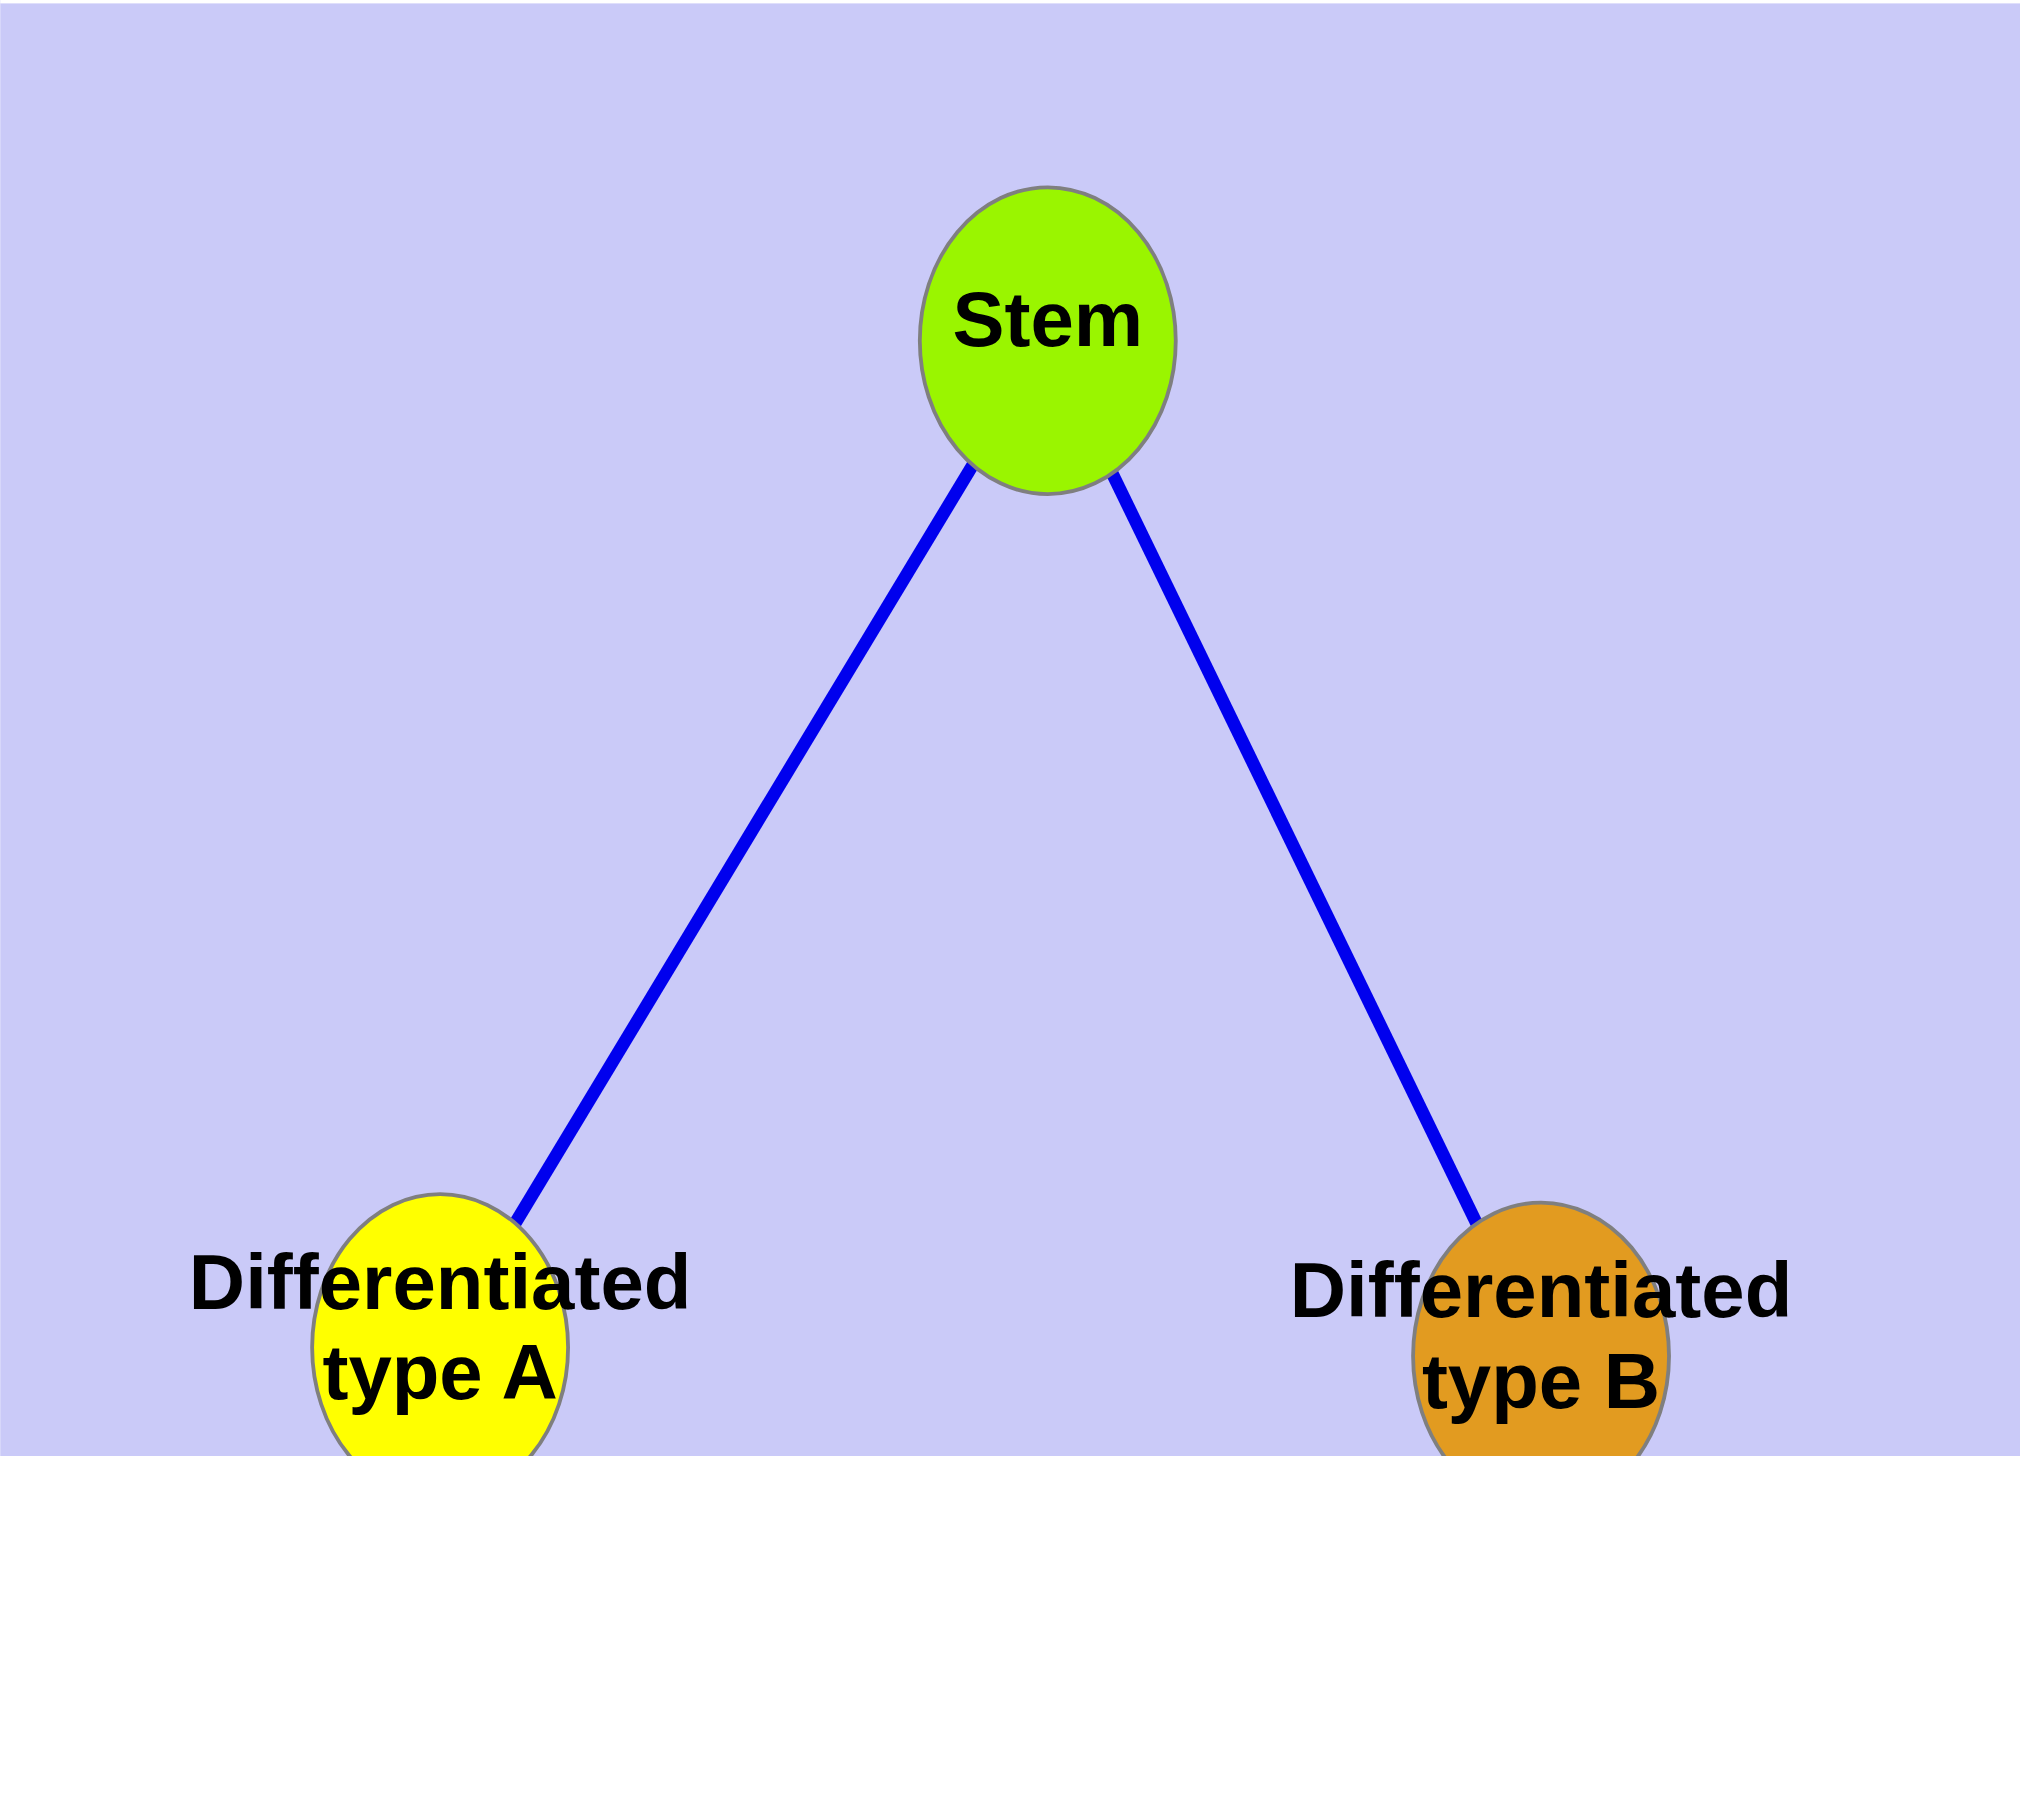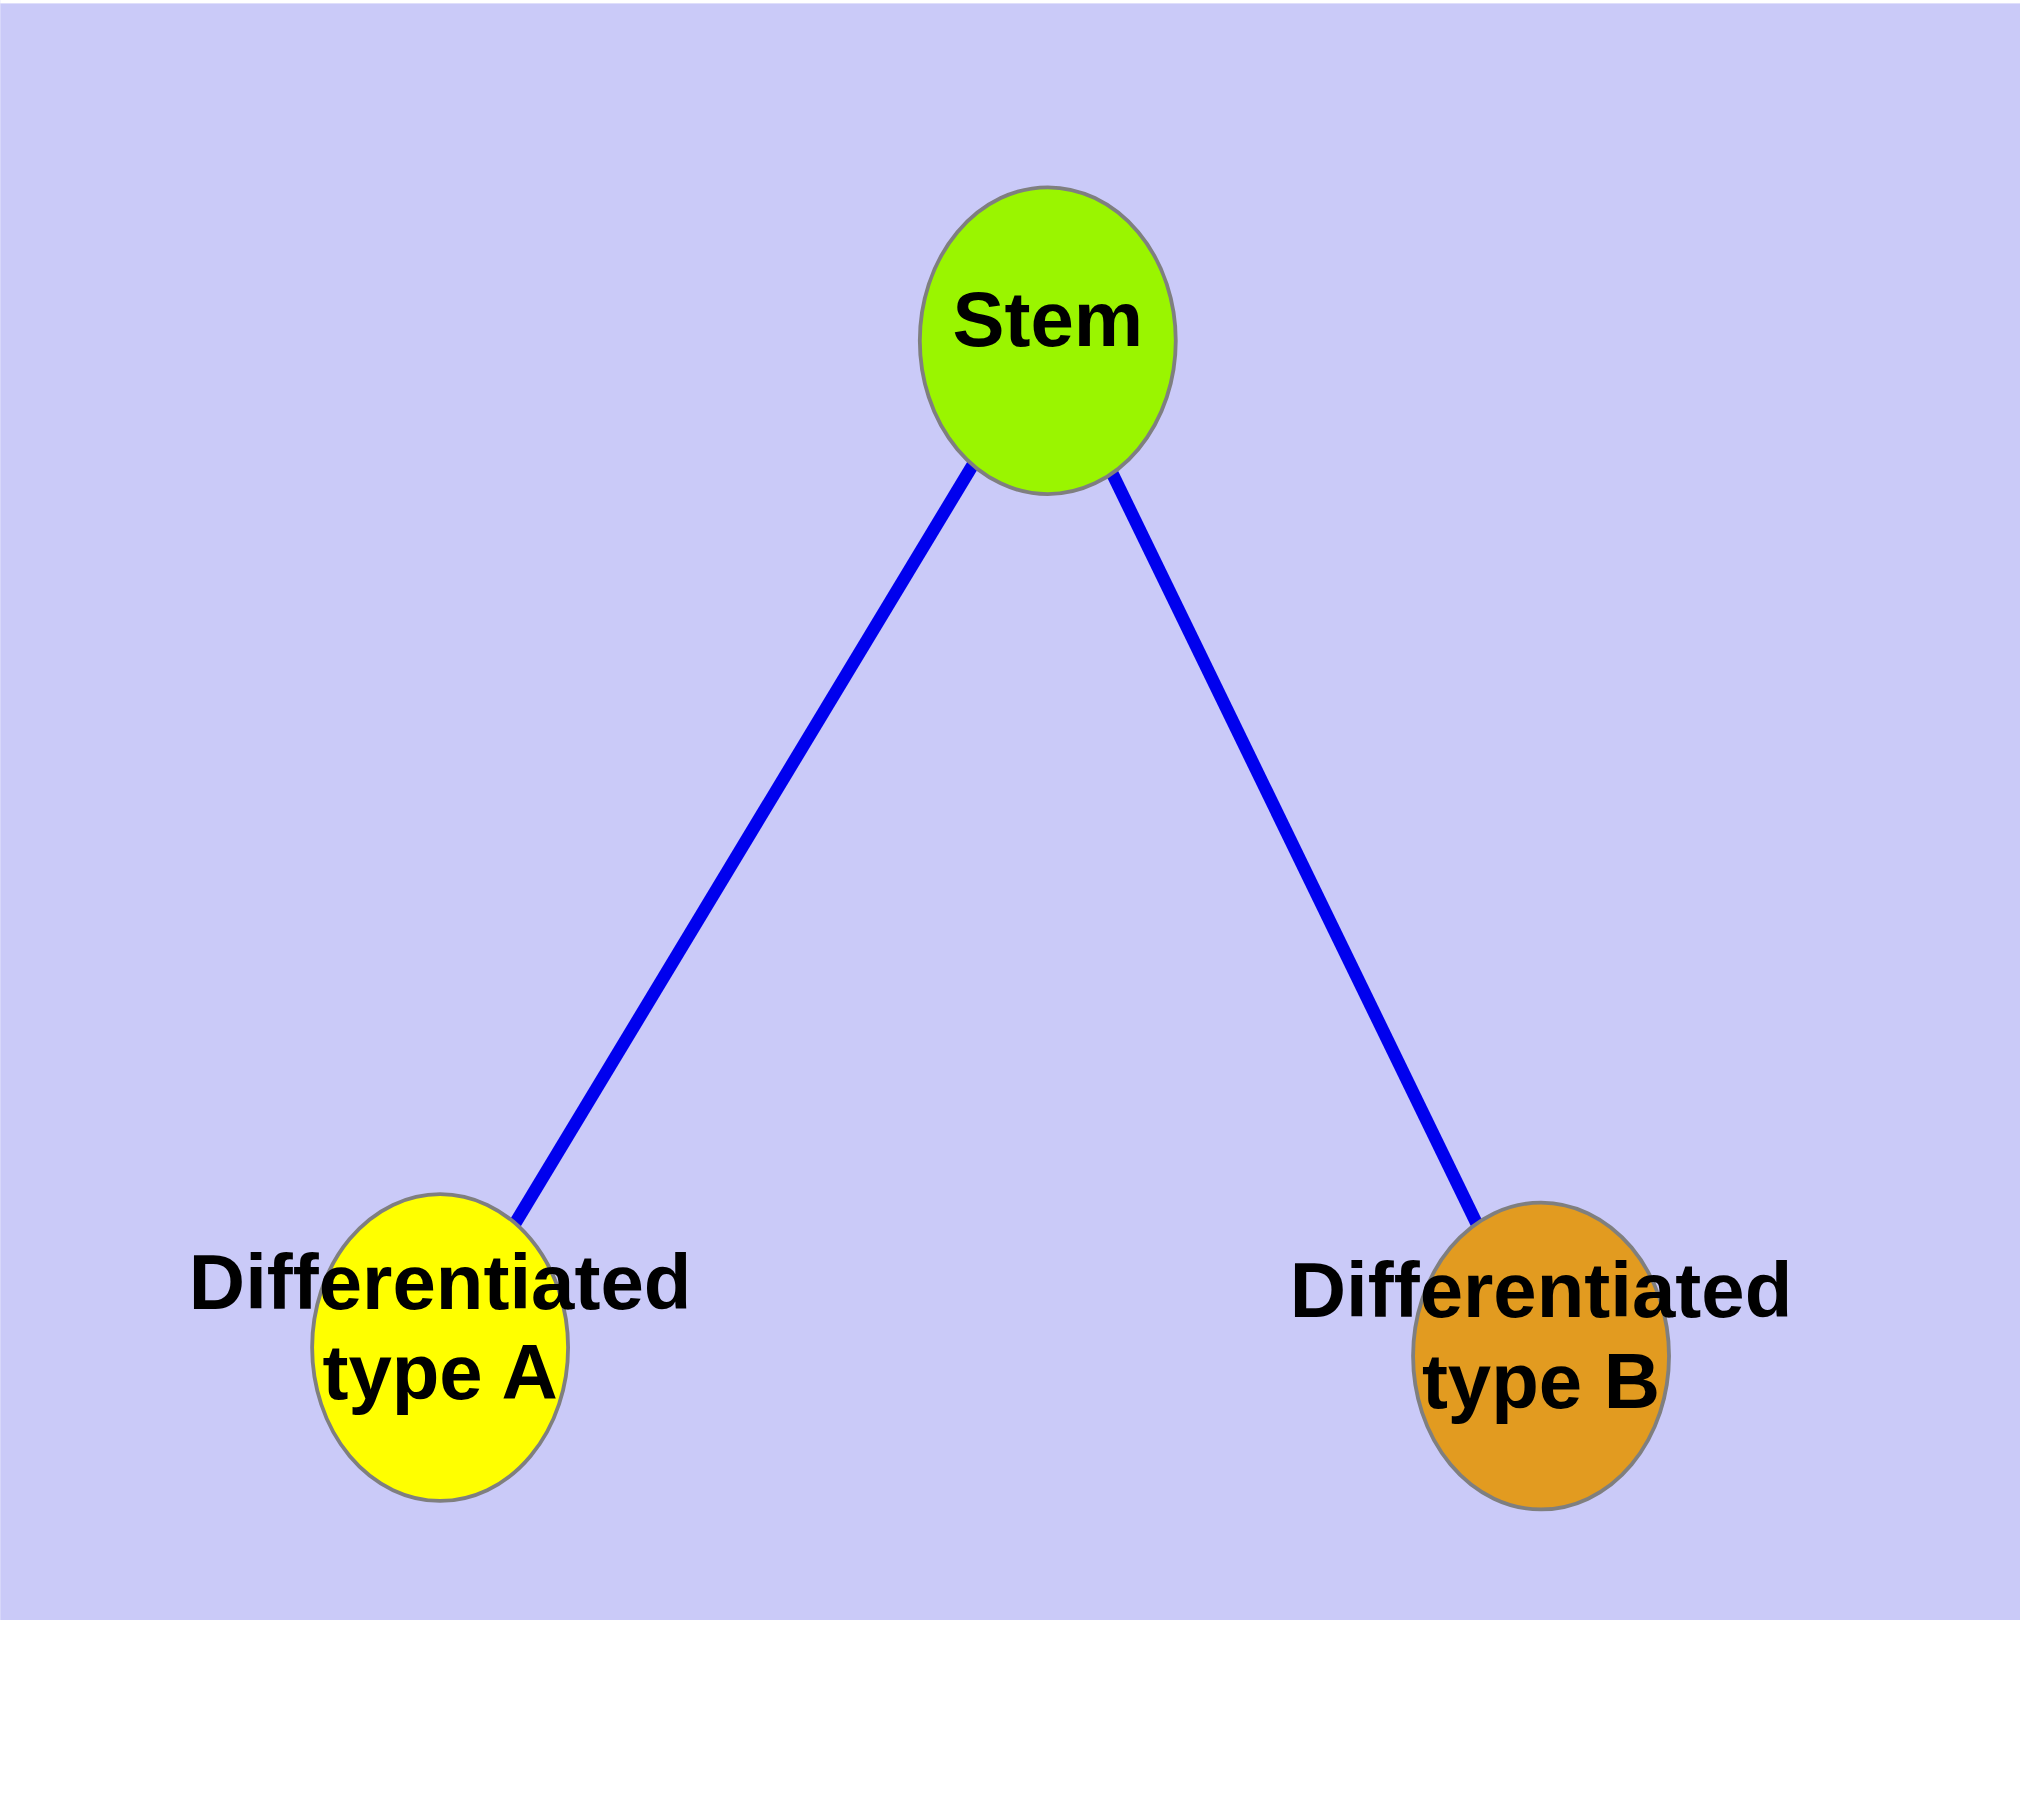--- a/index.html
+++ b/index.html
@@ -3,21 +3,21 @@
 <meta charset="utf-8">
 <style>
   html, body {
     margin: 0;
     padding: 0;
     background: #ffffff;
   }
   .canvas {
     position: relative;
     width: 2021px;
-    height: 1620px;
+    height: 1456px;
     overflow: hidden;
   }
   svg { display: block; }
   .edge {
     stroke-width: 15px;
     fill: none;
   }
   .node-shape {
     stroke: #7f7f7f;
     stroke-width: 4.5px;

